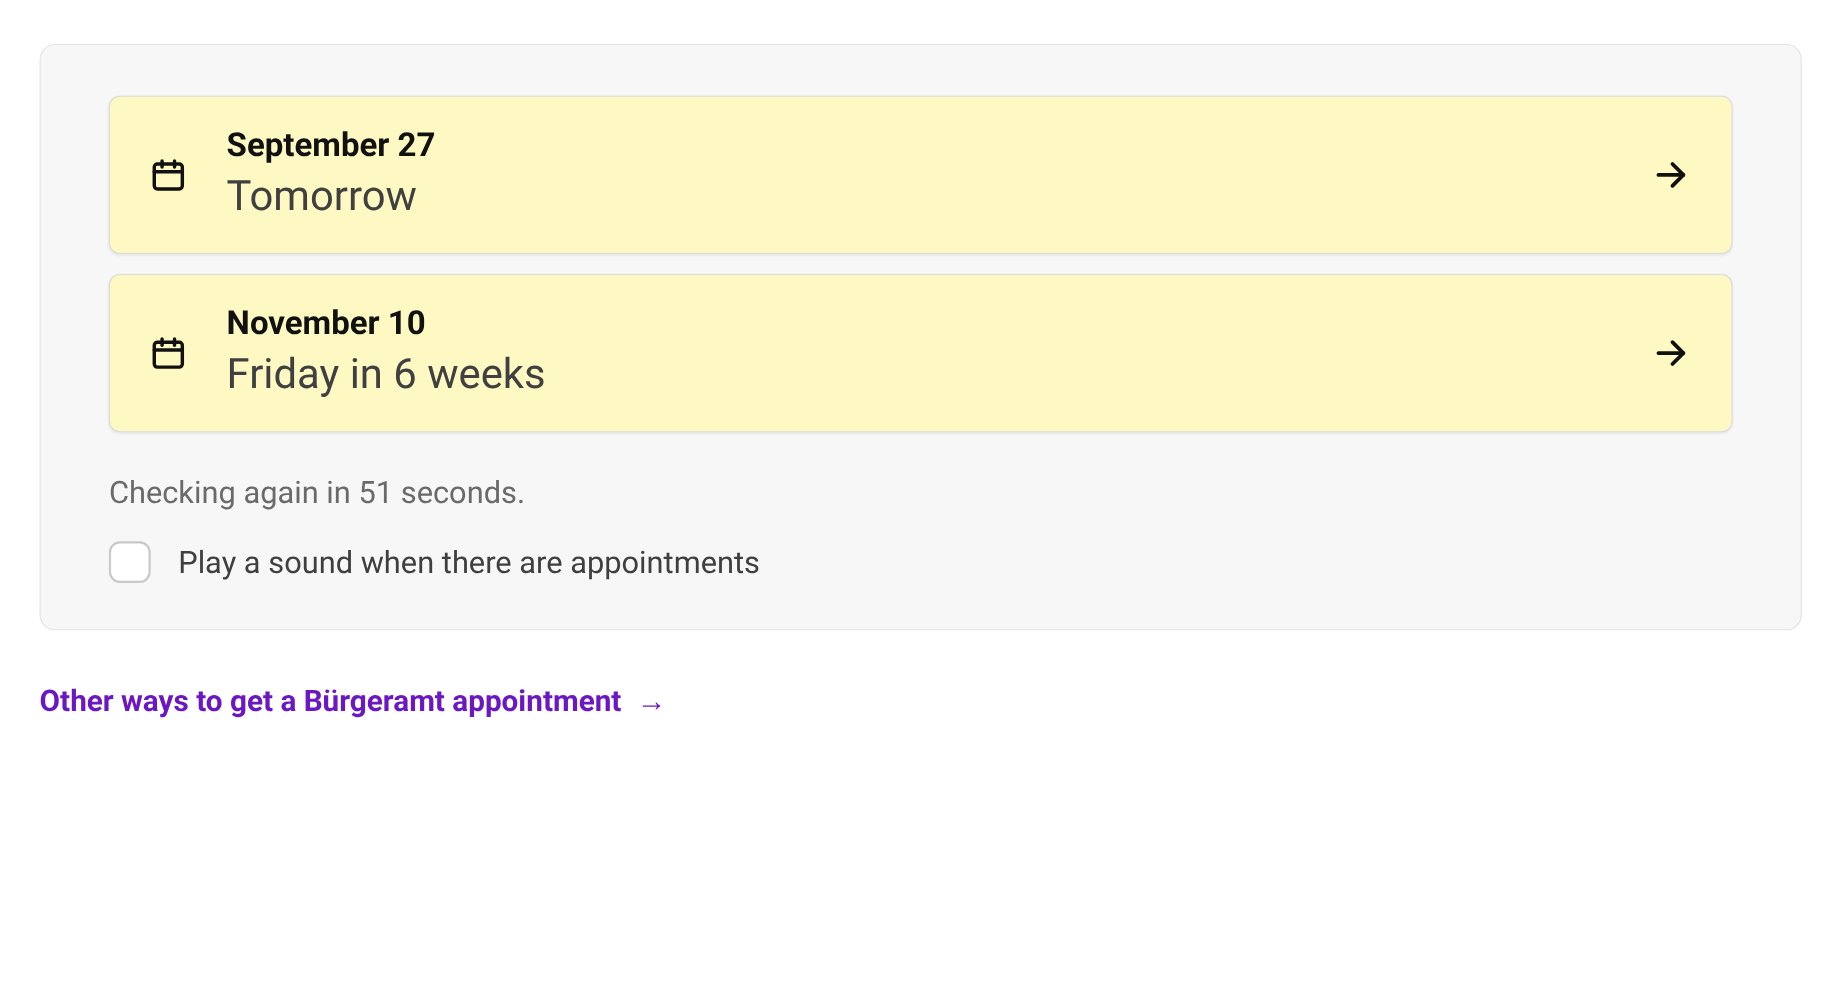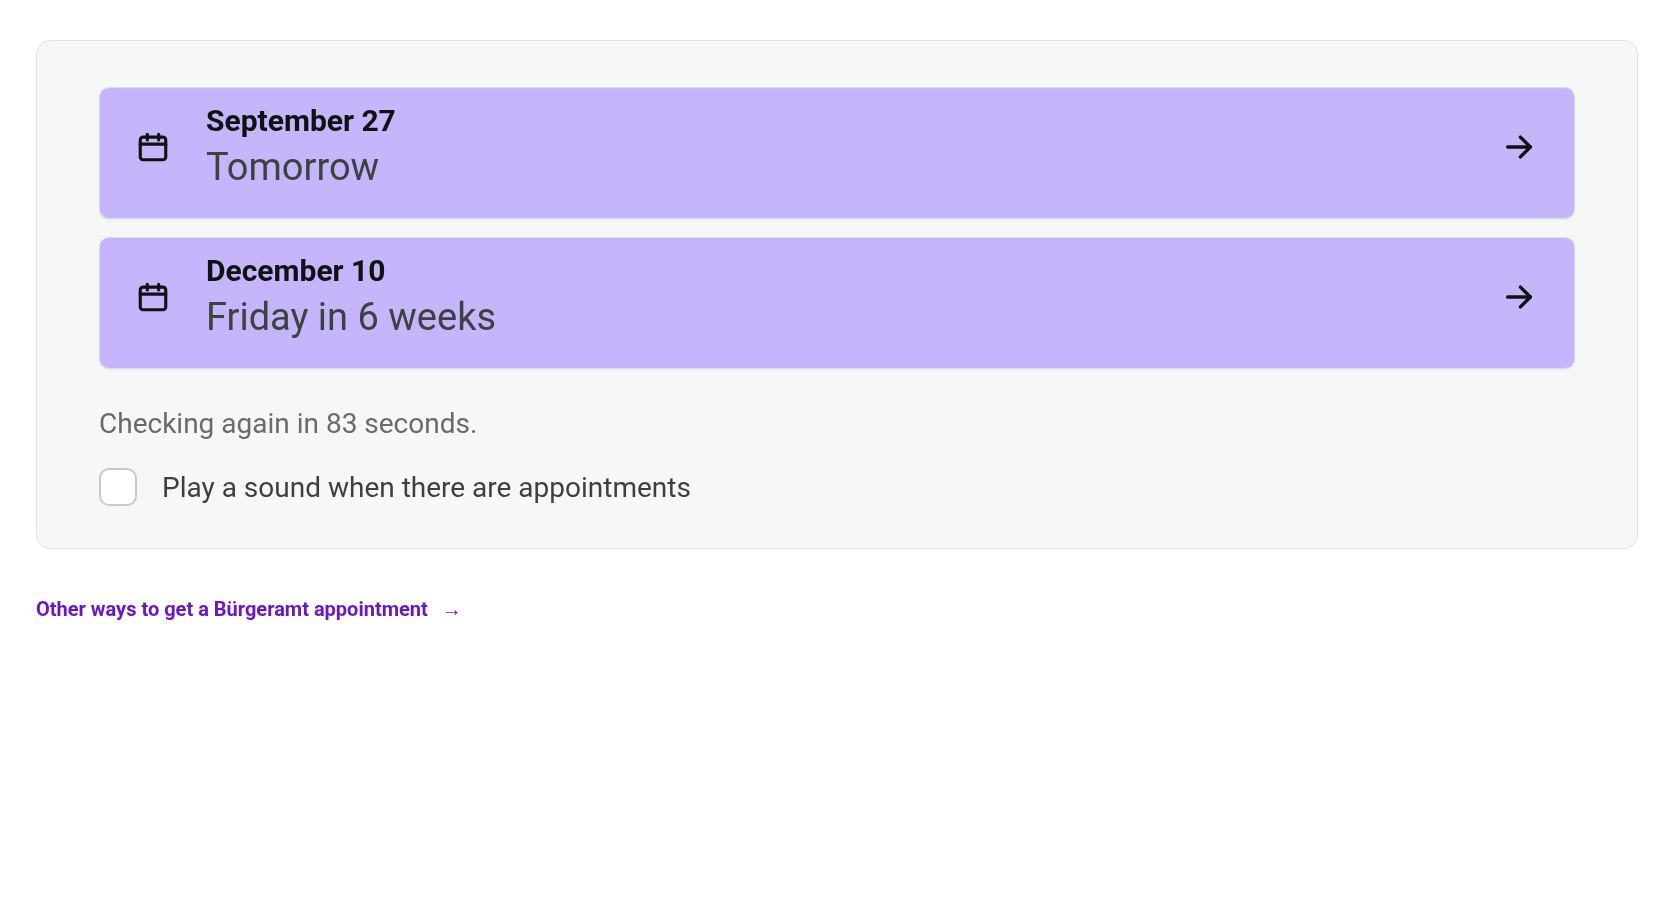--- a/index.html
+++ b/index.html
@@ -15,24 +15,24 @@
   }
   .panel {
     background: #f7f7f7;
     border: 1px solid #e2e2e2;
     border-radius: 14px;
     padding: 46px 62px 42px 62px;
   }
   .card {
     display: flex;
     align-items: center;
-    background: #c4b5fd;
+    background: #fef9c3;
     border: 1px solid #dcdcdc;
     border-radius: 10px;
-    padding: 16px 38px 28px 36px;
+    padding: 28px 38px 28px 36px;
     margin-bottom: 18px;
     box-shadow: 0 1px 2px rgba(0,0,0,0.06);
     cursor: pointer;
   }
   .card:last-of-type { margin-bottom: 0; }
   .card .icon-slot {
     width: 40px;
     display: flex;
     align-items: center;
     justify-content: flex-start;
@@ -82,21 +82,21 @@
     cursor: pointer;
   }
   .sound-label {
     font-size: 28px;
     color: #3f3f3f;
   }
   .link-row {
     margin-top: 48px;
   }
   .alt-link {
-    font-size: 20px;
+    font-size: 27px;
     font-weight: 700;
     color: #6b18c2;
     text-decoration: none;
     display: inline-flex;
     align-items: center;
     gap: 14px;
     cursor: pointer;
   }
   svg { display: block; }
 </style>
@@ -132,32 +132,32 @@
     <div class="card">
       <div class="icon-slot">
         <svg width="34" height="34" viewBox="0 0 24 24" fill="none" stroke="#111" stroke-width="2.2" stroke-linecap="round" stroke-linejoin="round">
           <rect x="3" y="5" width="18" height="16" rx="2"></rect>
           <line x1="3" y1="10" x2="21" y2="10"></line>
           <line x1="8" y1="3" x2="8" y2="7"></line>
           <line x1="16" y1="3" x2="16" y2="7"></line>
         </svg>
       </div>
       <div class="text-col">
-        <div class="title">December 10</div>
+        <div class="title">November 10</div>
         <div class="subtitle">Friday in 6 weeks</div>
       </div>
       <div class="chev-slot">
         <svg width="34" height="34" viewBox="0 0 24 24" fill="none" stroke="#111" stroke-width="2.4" stroke-linecap="round" stroke-linejoin="round">
           <line x1="4" y1="12" x2="20" y2="12"></line>
           <polyline points="13 5 20 12 13 19"></polyline>
         </svg>
       </div>
     </div>
 
-    <div class="status-line">Checking again in 83 seconds.</div>
+    <div class="status-line">Checking again in 51 seconds.</div>
 
     <div class="sound-row">
       <div class="checkbox" role="checkbox" aria-checked="false"></div>
       <div class="sound-label">Play a sound when there are appointments</div>
     </div>
 
   </div>
 
   <div class="link-row">
     <a class="alt-link">

